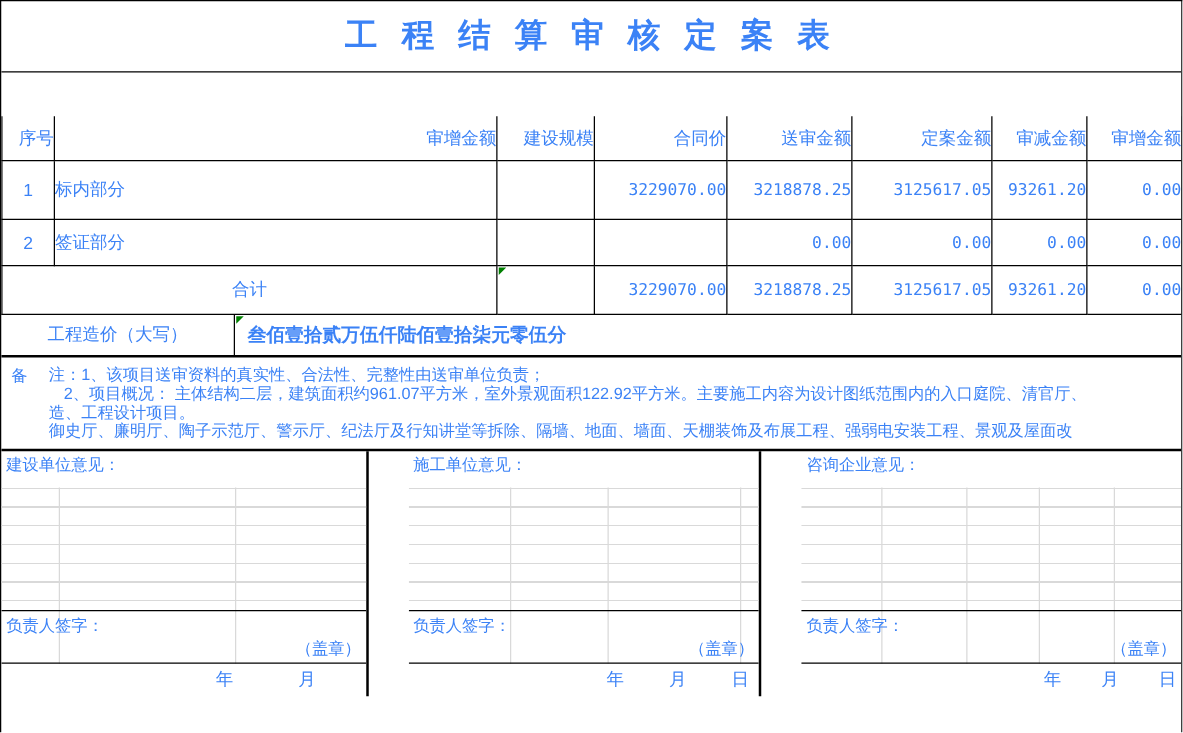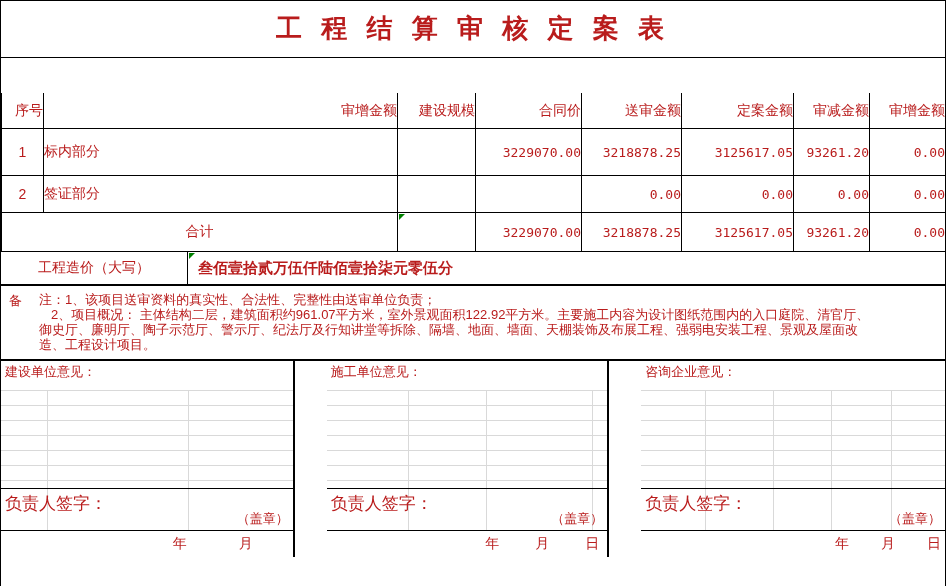--- a/index.html
+++ b/index.html
@@ -1,17 +1,17 @@
 <!DOCTYPE html>
 <html><head>
 <meta charset="utf-8">
 <style>
   html,body{margin:0;padding:0;background:#fff;}
   .sheet{
-    position:relative;width:946px;height:586px;background:#fff;color:#b91c1c;
+    position:relative;width:946px;height:586px;background:#fff;color:#3b82f6;
     font-family:"Liberation Sans","DejaVu Sans",sans-serif;
     border-top:1px solid #000;border-left:1px solid #000;border-right:1px solid #000;
     box-sizing:border-box;overflow:hidden;
   }
   .abs{position:absolute;}
   
   .title-row{top:0;left:0;width:944px;height:57px;box-sizing:border-box;border-bottom:1px solid #000;
     text-align:center;line-height:55px;font-size:26px;font-weight:bold;letter-spacing:6px;white-space:nowrap;}
   
   .proj-row{top:57px;left:0;width:944px;height:35px;box-sizing:border-box;border-bottom:2px solid #000;
@@ -43,21 +43,21 @@
   .ops-row{top:360px;left:0;width:944px;height:196px;display:flex;gap:32px;}
   .op-sec{position:relative;box-sizing:border-box;overflow:hidden;height:196px;}
   .op-s1{width:315px;border-right:2px solid #000;}
   .op-s2{width:303px;border-right:2px solid #000;}
   .op-s3{width:326px;}
   .op-title{position:absolute;top:2px;left:4px;font-size:13px;white-space:nowrap;}
   .op-grid-h{position:absolute;left:0;right:0;top:29px;height:92px;
     background:repeating-linear-gradient(to bottom,#d9d9d9 0 1px,transparent 1px 15px);}
   .vline{position:absolute;top:29px;height:141px;width:1px;background:#d9d9d9;}
   .op-sign{position:absolute;left:0;right:0;top:127px;height:42px;border-top:1px solid #000;box-sizing:border-box;}
-  .sign-label{position:absolute;left:4px;top:3px;font-size:17px;white-space:nowrap;}
+  .sign-label{position:absolute;left:4px;top:3px;font-size:13px;white-space:nowrap;}
   .seal{position:absolute;right:4px;bottom:2px;font-size:13px;white-space:nowrap;}
   .op-date{position:absolute;left:0;right:0;top:169px;height:27px;border-top:1px solid #000;box-sizing:border-box;
     display:flex;align-items:center;justify-content:flex-end;font-size:14px;}
   .d1{gap:52px;padding-right:40px;}
   .d2{gap:36px;padding-right:8px;}
   .d3{gap:32px;padding-right:4px;}
   
   .footer-row{top:556px;left:0;width:944px;height:27px;border-top:3px solid #000;position:absolute;font-size:13px;margin-top:47px;}
   .f-label{position:absolute;top:8px;white-space:nowrap;}
   .f1{left:51px;} .f2{left:380px;} .f3{left:682px;}
@@ -134,22 +134,22 @@
       <span class="tri" style="top:1px;left:1px;"></span>
       <span>叁佰壹拾贰万伍仟陆佰壹拾柒元零伍分</span>
     </div>
   </div>
 
   <div class="abs notes-row">
     <div class="n-left">备</div>
     <div class="n-lines">
       <div>注：1、该项目送审资料的真实性、合法性、完整性由送审单位负责；</div>
       <div class="n-ind">2、项目概况：  主体结构二层，建筑面积约961.07平方米，室外景观面积122.92平方米。主要施工内容为设计图纸范围内的入口庭院、清官厅、</div>
+      <div>造、工程设计项目。</div>
       <div>御史厅、廉明厅、陶子示范厅、警示厅、纪法厅及行知讲堂等拆除、隔墙、地面、墙面、天棚装饰及布展工程、强弱电安装工程、景观及屋面改</div>
-      <div>造、工程设计项目。</div>
     </div>
   </div>
 
   <div class="abs ops-row">
 
     <div class="op-sec op-s1">
       <div class="op-title">建设单位意见：</div>
       <div class="op-grid-h"></div>
       <div class="vline" style="left:46px"></div>
       <div class="vline" style="left:187px"></div>

